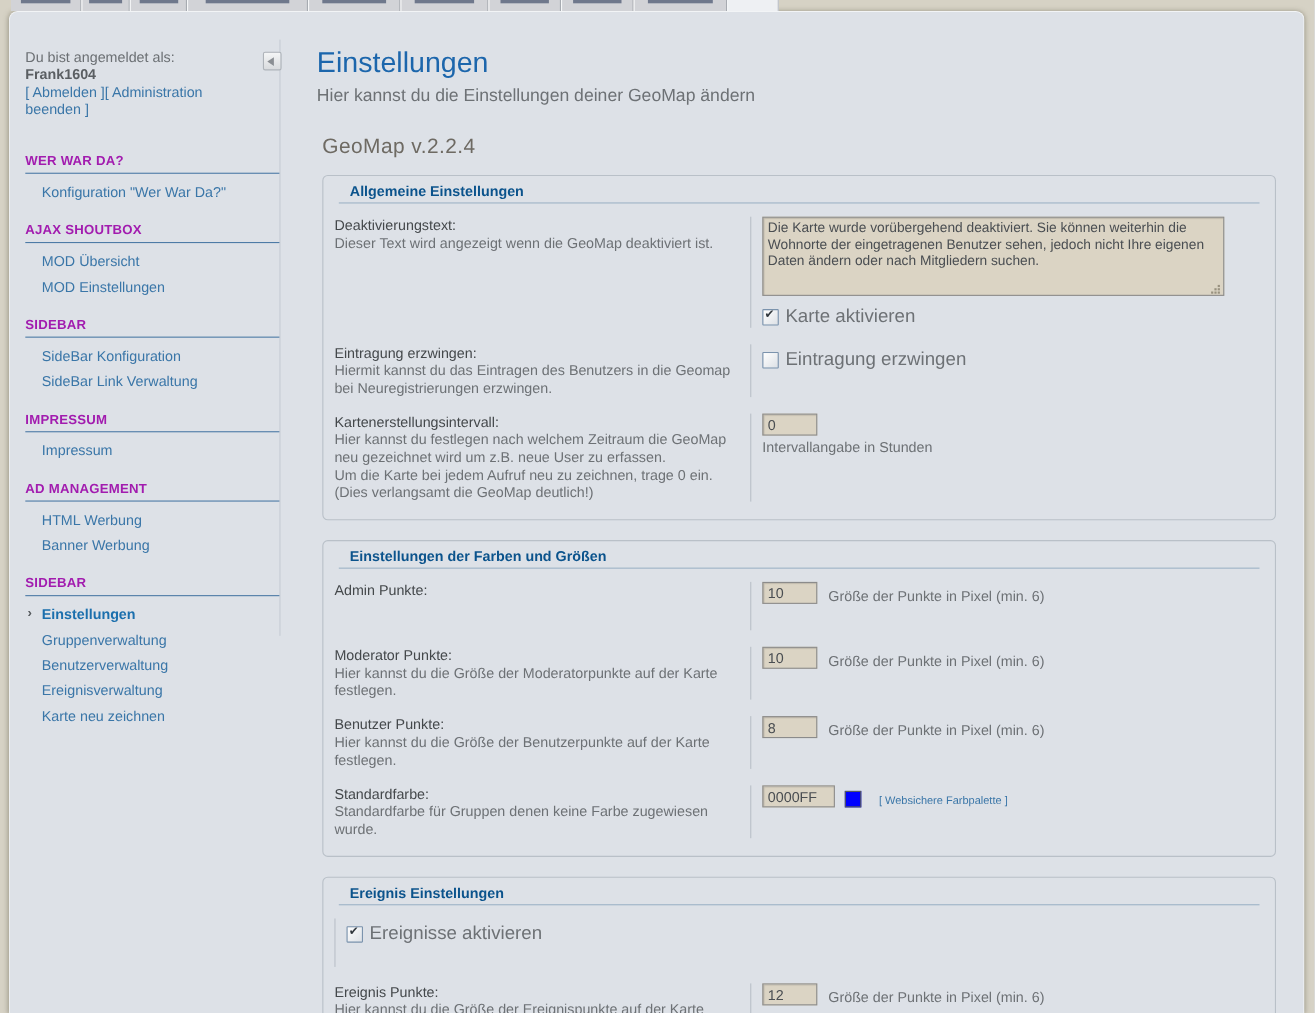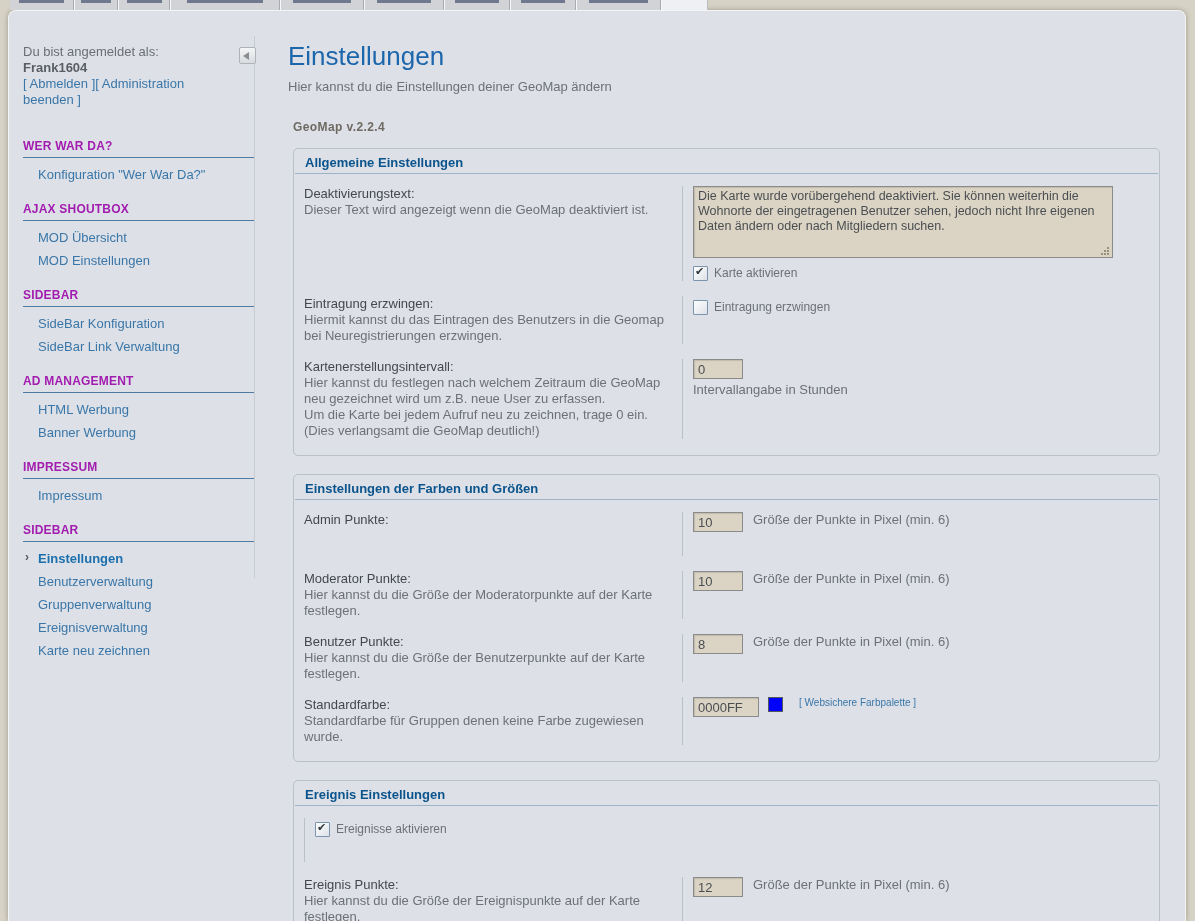--- a/index.html
+++ b/index.html
@@ -38,49 +38,49 @@
   .side-sections{margin-top:28px}
   .side-section{margin-bottom:13px}
   .side-header{font-size:12px;font-weight:bold;color:#a21caf;letter-spacing:.2px;
     padding:3px 0 4px 0;border-bottom:1px solid #4d7ba6;margin-bottom:5px}
   .side-item{display:block;font-size:13px;padding:4px 0 4px 15px;position:relative}
   .side-item.active{font-weight:bold;color:#1b6fad}
   .side-item .arrow{position:absolute;left:2px;top:3px;color:#55595d;font-weight:bold;font-size:12px}
   
   .content{position:absolute;left:277px;top:0;width:874px}
   .page-title{margin:30px 0 0 2px;font-size:26px;color:#1c66ac}
-  .page-subtitle{margin:7px 0 0 2px;font-size:13px;color:#6d7175}
-  .version{margin:26px 0 0 7px;font-size:12px;font-weight:bold;color:#6e6a63;letter-spacing:.4px}
+  .page-subtitle{margin:7px 0 0 2px;font-size:16px;color:#6d7175}
+  .version{margin:26px 0 0 7px;font-size:19px;font-weight:normal;color:#6e6a63;letter-spacing:.4px}
   .fieldset{margin:14px 0 18px 7px;border:1px solid #b9c0c8;border-radius:5px;background:transparent}
   .legend{font-size:13px;font-weight:bold;color:#0b538c;padding:6px 10px 3px 10px;
-    border-bottom:1px solid #9db3c6;margin:0 1px}
+    border-bottom:1px solid #9db3c6;margin:0 14px}
   .fs-body{padding:12px 14px 10px 10px}
   .row{display:flex;margin-bottom:15px}
   .row:last-child{margin-bottom:6px}
   .row-left{width:378px;padding-right:10px;box-sizing:border-box}
   .row-label{font-size:13px;font-weight:normal;color:#44484b;line-height:16px}
   .row-desc{font-size:13px;color:#6d7175;line-height:16px;white-space:pre-line}
   .row-ctrl{flex:1;border-left:1px solid #b9c0c8;padding-left:10px;min-height:44px}
   .ta-wrap{position:relative;display:inline-block}
   textarea.deact{width:420px;height:72px;resize:none;background:#dbd4c4;border:1px solid #8b8b8b;
     box-shadow:inset 1px 1px 1px rgba(0,0,0,.12);color:#4a4e52;font-size:12.5px;line-height:15px;
     font-family:"Liberation Sans","DejaVu Sans",sans-serif;padding:2px 4px;box-sizing:border-box}
   .grip{position:absolute;right:4px;bottom:6px;width:9px;height:9px}
   .grip::before{content:"";position:absolute;width:2px;height:2px;background:#98917f;right:0;top:0;
     box-shadow:0 3px 0 #98917f,0 6px 0 #98917f,-3px 3px 0 #98917f,-3px 6px 0 #98917f,-6px 6px 0 #98917f}
-  .check-row{margin-top:4px;font-size:12px;color:#6d7175;display:flex;align-items:flex-start}
+  .check-row{margin-top:4px;font-size:17px;color:#6d7175;display:flex;align-items:center}
   .cb{display:inline-block;width:13px;height:13px;border:1px solid #7b93ad;border-radius:1px;
     background:linear-gradient(135deg,#fefefe,#dde1e6);position:relative;margin-right:6px;cursor:pointer;flex:none}
   .cb.checked::after{content:"\2714";position:absolute;left:1px;top:-2px;font-size:11px;font-weight:bold;color:#30363c;line-height:13px}
   input.num,input.hex{background:#dbd4c4;border:1px solid #8b8b8b;box-shadow:inset 1px 1px 1px rgba(0,0,0,.12);
     color:#4a4e52;font-size:13px;height:20px;padding:0 4px;box-sizing:border-box;
     font-family:"Liberation Sans","DejaVu Sans",sans-serif}
   input.num{width:50px}
   input.hex{width:66px}
-  .inline-ctrl{display:flex;align-items:flex-start}
+  .inline-ctrl{display:flex;align-items:flex-end}
   .hint-inline{font-size:13px;color:#6d7175;margin-left:10px}
   .hint-below{font-size:13px;color:#6d7175;margin-top:3px}
   .swatch{display:inline-block;width:13px;height:13px;border:1px solid #55595d;margin-left:9px;flex:none}
   .palette-link{font-size:10px;margin-left:16px}
 </style>
 </head>
 <body>
 
 <div class="tabstrip">
   <div class="tab" style="width:63px"></div>
@@ -116,33 +116,33 @@
           <div class="side-header">AJAX SHOUTBOX</div>
           <a class="side-item"><span>MOD Übersicht</span></a>
           <a class="side-item"><span>MOD Einstellungen</span></a>
         </div>
         <div class="side-section">
           <div class="side-header">SIDEBAR</div>
           <a class="side-item"><span>SideBar Konfiguration</span></a>
           <a class="side-item"><span>SideBar Link Verwaltung</span></a>
         </div>
         <div class="side-section">
+          <div class="side-header">IMPRESSUM</div>
+          <a class="side-item"><span>Impressum</span></a>
+        </div>
+        <div class="side-section">
           <div class="side-header">AD MANAGEMENT</div>
           <a class="side-item"><span>HTML Werbung</span></a>
           <a class="side-item"><span>Banner Werbung</span></a>
         </div>
         <div class="side-section">
-          <div class="side-header">IMPRESSUM</div>
-          <a class="side-item"><span>Impressum</span></a>
-        </div>
-        <div class="side-section">
           <div class="side-header">SIDEBAR</div>
           <a class="side-item active"><span class="arrow">›</span><span>Einstellungen</span></a>
+          <a class="side-item"><span>Gruppenverwaltung</span></a>
           <a class="side-item"><span>Benutzerverwaltung</span></a>
-          <a class="side-item"><span>Gruppenverwaltung</span></a>
           <a class="side-item"><span>Ereignisverwaltung</span></a>
           <a class="side-item"><span>Karte neu zeichnen</span></a>
         </div>
       </div>
   </div>
 
   <div class="content">
     <div class="page-title">Einstellungen</div>
     <div class="page-subtitle">Hier kannst du die Einstellungen deiner GeoMap ändern</div>
     <div class="version">GeoMap v.2.2.4</div>

